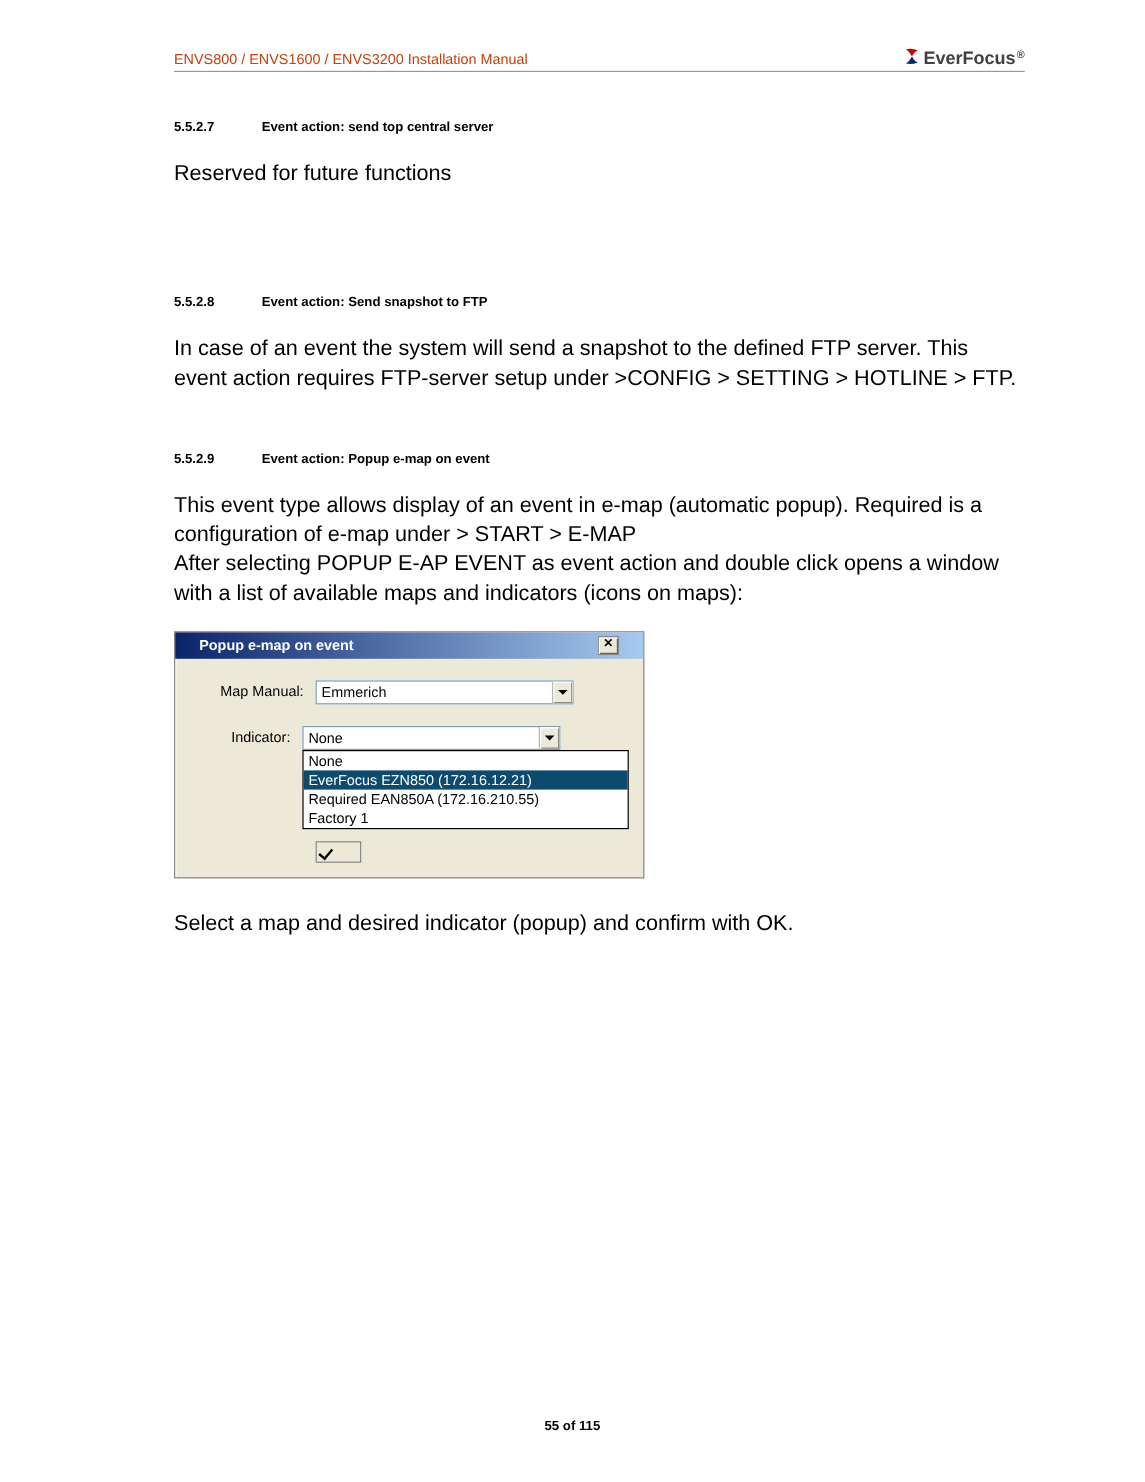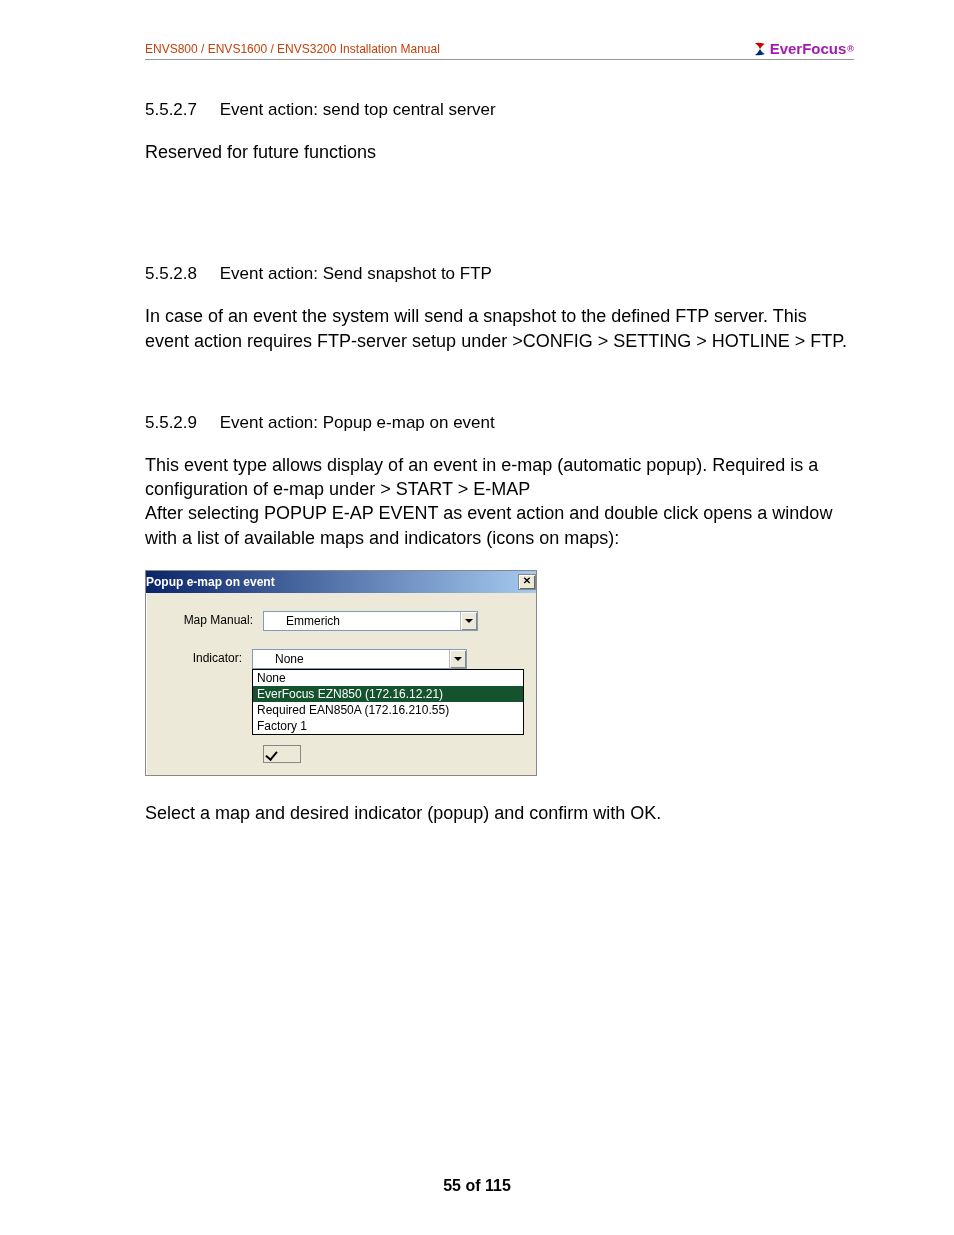--- a/index.html
+++ b/index.html
@@ -23,41 +23,40 @@
     border-bottom: 1px solid #999;
     padding-bottom: 2px;
     margin-bottom: 40px;
   }
   .header-left {
     font-size: 12px;
     color: #c2410c;
   }
   .logo {
     display: flex;
-    align-items: center;
+    align-items: flex-start;
     font-weight: bold;
     font-size: 15px;
-    color: #a21caf;
+    color: #404040;
   }
   .logo-mark {
     width: 14px;
     height: 14px;
     margin-right: 3px;
     position: relative;
   }
   .logo-mark svg { display:block; }
   .logo-reg {
     font-size: 9px;
     vertical-align: super;
     margin-left:1px;
   }
   .section-heading {
-    font-weight: normal;
-    font-size: 17px;
-    margin-top: 10px;
+    font-weight: bold;
+    font-size: 11px;
     margin-bottom: 20px;
   }
   .section-heading .num {
     display:inline-block;
     width: 70px;
   }
   .body-text {
     font-size: 18px;
     line-height: 1.35;
     margin-bottom: 20px;
@@ -72,21 +71,21 @@
     background: #ece9d8;
     box-shadow: 1px 1px 0 #fff inset;
     font-family: Tahoma, Arial, sans-serif;
     font-size: 12px;
     margin-bottom: 25px;
   }
   .dlg-title {
     background: linear-gradient(to right, #0a246a, #a6caf0);
     color: #fff;
     font-weight: bold;
-    padding: 2px 0;
+    padding: 2px 20px;
     display:flex;
     justify-content: space-between;
     align-items:center;
     height:18px;
   }
   .dlg-close {
     width:16px; height:14px;
     background:#ece9d8;
     border:1px solid #888;
     color:#000;
@@ -118,21 +117,21 @@
   }
   .combo-box {
     display:flex;
     height:20px;
     border:1px solid #7f9db9;
     background:#fff;
     box-sizing:border-box;
   }
   .combo-text {
     flex:1;
-    padding:2px 22px;
+    padding:2px 4px;
     font-size:12px;
     color:#000;
     white-space:nowrap;
     overflow:hidden;
   }
   .combo-btn {
     width:16px;
     background:#ece9d8;
     border-left:1px solid #b8b8b8;
     display:flex;
@@ -152,21 +151,21 @@
     width: 272px;
     margin-top:0;
     box-sizing:border-box;
   }
   .dd-item {
     padding:1px 4px;
     font-size:12px;
     white-space:nowrap;
   }
   .dd-item.sel {
-    background:#14532d;
+    background:#0c4a6e;
     color:#fff;
   }
   .dlg-buttons {
     display:flex;
     padding: 0 12px 12px 12px;
   }
   .dlg-btn-spacer{ width:105px; }
   .dlg-ok {
     width: 36px;
     height:16px;
@@ -181,21 +180,21 @@
     width:5px; height:9px;
     border-right:2px solid #000;
     border-bottom:2px solid #000;
     transform:rotate(40deg);
   }
   .footer {
     position:absolute;
     bottom:40px;
     left:0; right:0;
     text-align:center;
-    font-size:16px;
+    font-size:11px;
     font-weight:bold;
   }
 </style>
 </head>
 <body>
 
 <div class="page">
 
   <div class="header-row">
     <div class="header-left">ENVS800 / ENVS1600 / ENVS3200 Installation Manual</div>

